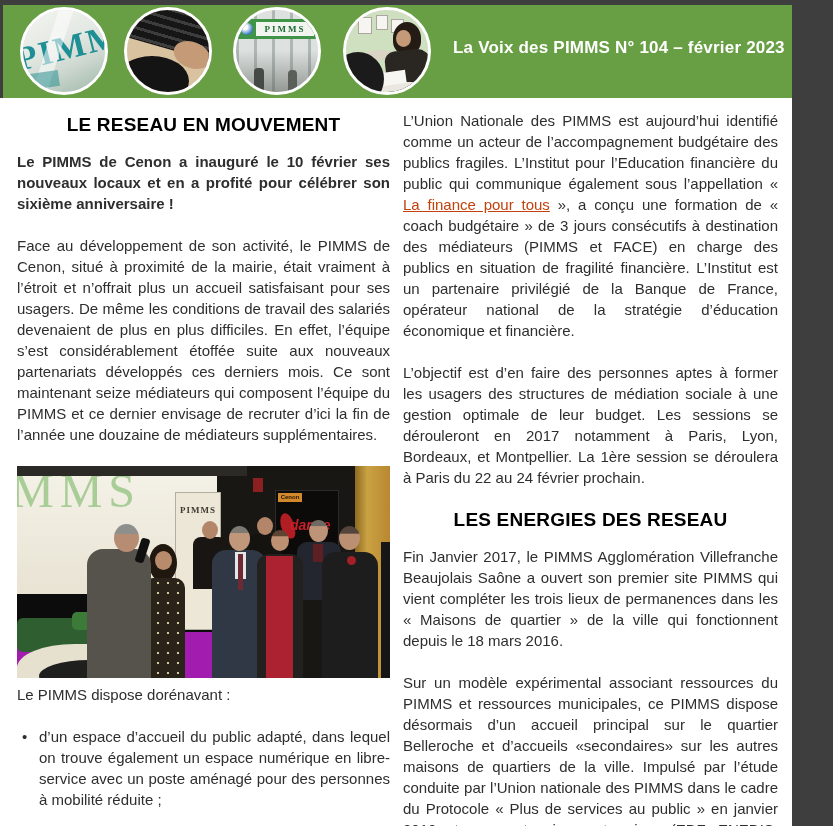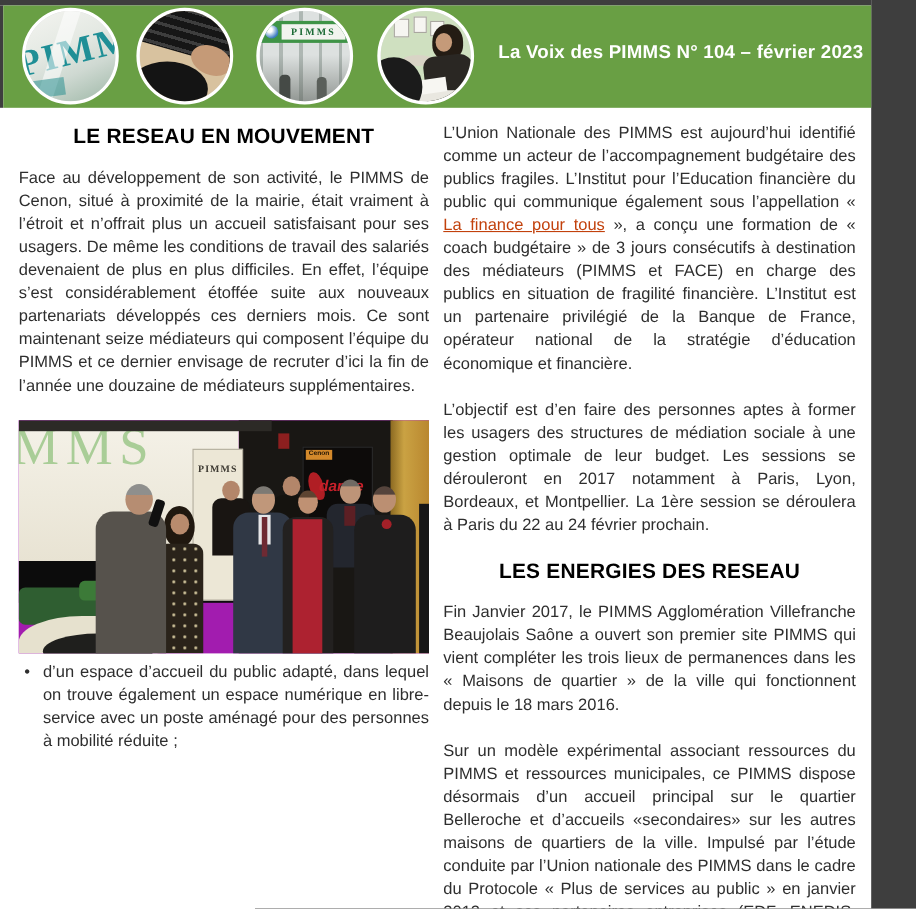--- a/index.html
+++ b/index.html
@@ -177,20 +177,21 @@
       <div class="torso"></div>
       <div class="desk"></div>
       <div class="paper"></div>
       <div class="shoulder"></div>
     </div>
     <div class="banner-title">La Voix des PIMMS N° 104 – février 2023</div>
   </div>
 
   <div class="col col-left">
     <h1>LE RESEAU EN MOUVEMENT</h1>
+    <p class="lead">Le PIMMS de Cenon a inauguré le 10 février ses nouveaux locaux et en a profité pour célébrer son sixième anniversaire !</p>
     <p>Face au développement de son activité, le PIMMS de Cenon, situé à proximité de la mairie, était vraiment à l’étroit et n’offrait plus un accueil satisfaisant pour ses usagers. De même les conditions de travail des salariés devenaient de plus en plus difficiles. En effet, l’équipe s’est considérablement étoffée suite aux nouveaux partenariats développés ces derniers mois. Ce sont maintenant seize médiateurs qui composent l’équipe du PIMMS et ce dernier envisage de recruter d’ici la fin de l’année une douzaine de médiateurs supplémentaires.</p>
 
     <div class="photo">
       <div class="ph-wall"></div>
       <div class="ph-door"></div>
       <div class="ph-screen">
         <span>MMS</span>
       </div>
       <div class="ph-ceiling"></div>
       <div class="ph-exit"></div>
@@ -228,20 +229,21 @@
         <div class="p8-body"></div>
         <div class="p8-neck"></div>
         <div class="p8-head hd"></div>
         <div class="p9-body"></div>
         <div class="p1-body"></div>
         <div class="p1-head hd"></div>
         <div class="p1-mic"></div>
       </div>
     </div>
 
+    <p class="list-intro">Le PIMMS dispose dorénavant :</p>
     <div class="bullet">
       <span class="dot">•</span>
       <span class="txt">d’un espace d’accueil du public adapté, dans lequel on trouve également un espace numérique en libre-service avec un poste aménagé pour des personnes à mobilité réduite ;</span>
     </div>
 
   </div>
 
   <div class="col col-right">
     <p><span>L’Union Nationale des PIMMS est aujourd’hui identifié comme un acteur de l’accompagnement budgétaire des publics fragiles. L’Institut pour l’Education financière du public qui communique également sous l’appellation « </span><a class="doc-link" href="#">La finance pour tous</a><span> », a conçu une formation de « coach budgétaire » de 3 jours consécutifs à destination des médiateurs (PIMMS et FACE) en charge des publics en situation de fragilité financière. L’Institut est un partenaire privilégié de la Banque de France, opérateur national de la stratégie d’éducation économique et financière.</span></p>
     <p>L’objectif est d’en faire des personnes aptes à former les usagers des structures de médiation sociale à une gestion optimale de leur budget. Les sessions se dérouleront en 2017 notamment à Paris, Lyon, Bordeaux, et Montpellier. La 1ère session se déroulera à Paris du 22 au 24 février prochain.</p>

